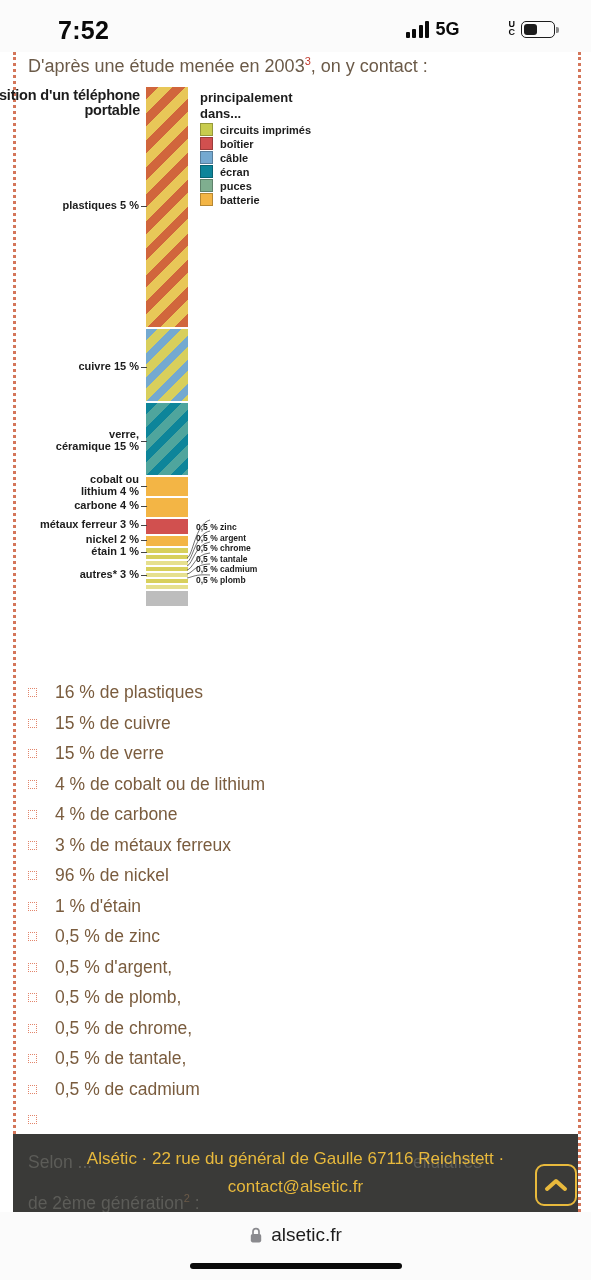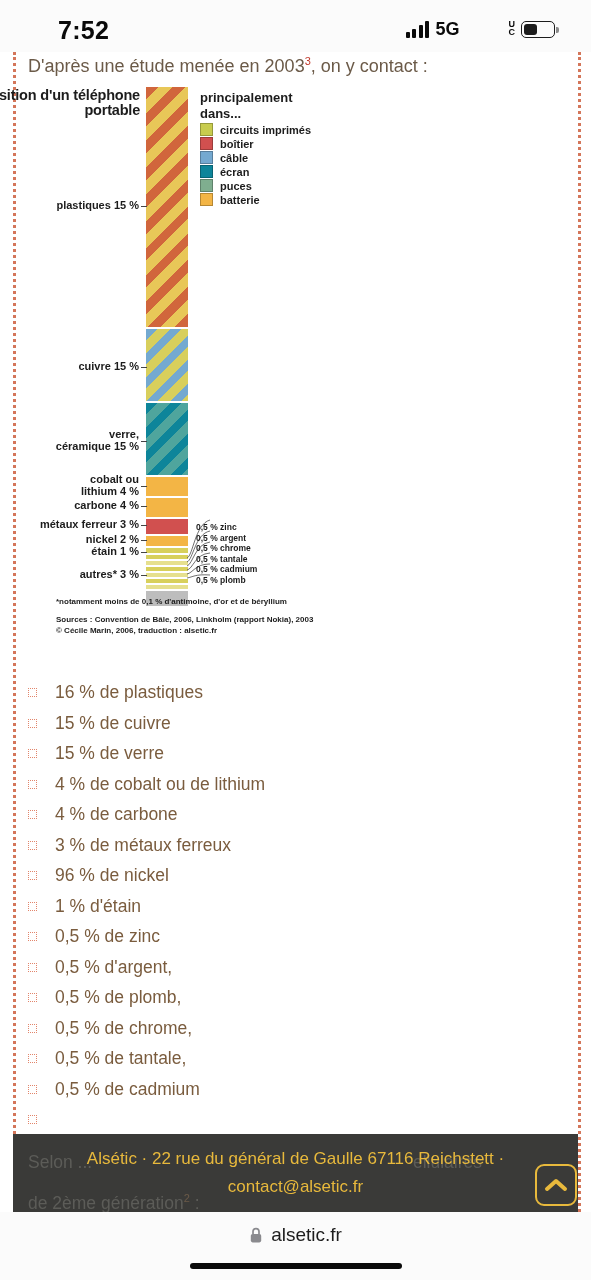--- a/index.html
+++ b/index.html
@@ -195,21 +195,21 @@
         <div class="seg" style="height:5px;background:#d8d05c;"></div>
         <div class="seg" style="height:4px;background:#d8d05c;"></div>
         <div class="seg" style="height:4px;background:#e6e08e;"></div>
         <div class="seg" style="height:4px;background:#d8d05c;"></div>
         <div class="seg" style="height:4px;background:#e6e08e;"></div>
         <div class="seg" style="height:4px;background:#d8d05c;"></div>
         <div class="seg" style="height:4px;background:#e6e08e;"></div>
         <div class="seg" style="height:15px;background:#bdbdbd;"></div>
       </div>
 
-      <div class="lbl" style="top:118px;">plastiques 15 %</div>
+      <div class="lbl" style="top:118px;">plastiques 5 %</div>
       <div class="lbl" style="top:279px;">cuivre 15 %</div>
       <div class="lbl" style="top:347px;">verre,
 céramique 15 %</div>
       <div class="lbl" style="top:392px;">cobalt ou
 lithium 4 %</div>
       <div class="lbl" style="top:418px;">carbone 4 %</div>
       <div class="lbl" style="top:437px;">métaux ferreur 3 %</div>
       <div class="lbl" style="top:452px;">nickel 2 %</div>
       <div class="lbl" style="top:464px;">étain 1 %</div>
       <div class="lbl" style="top:487px;">autres* 3 %</div>
@@ -256,27 +256,20 @@
 
       <div class="micro">
         <div>0,5 % zinc</div>
         <div>0,5 % argent</div>
         <div>0,5 % chrome</div>
         <div>0,5 % tantale</div>
         <div>0,5 % cadmium</div>
         <div>0,5 % plomb</div>
       </div>
 
-      <div class="notes">
-        <div class="n1">*notamment moins de 0,1 % d'antimoine, d'or et de béryllium</div>
-        <div class="n2">
-          <div>Sources : Convention de Bâle, 2006, Linkholm (rapport Nokia), 2003</div>
-          <div>© Cécile Marin, 2006, traduction : alsetic.fr</div>
-        </div>
-      </div>
     </div>
 
     <div class="blist">
       <div class="bli">
           <span class="bsq"></span>
           <span class="btx">16 % de plastiques</span>
         </div>
       <div class="bli">
           <span class="bsq"></span>
           <span class="btx">15 % de cuivre</span>

